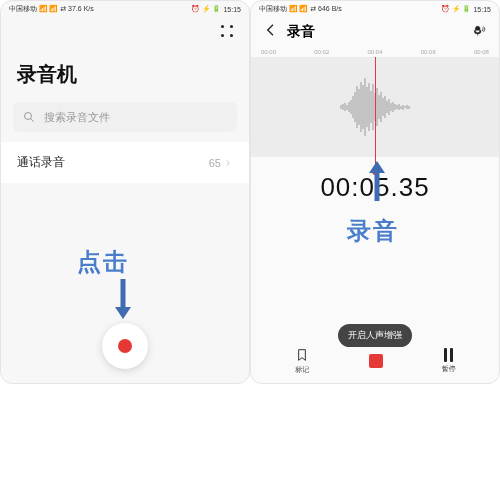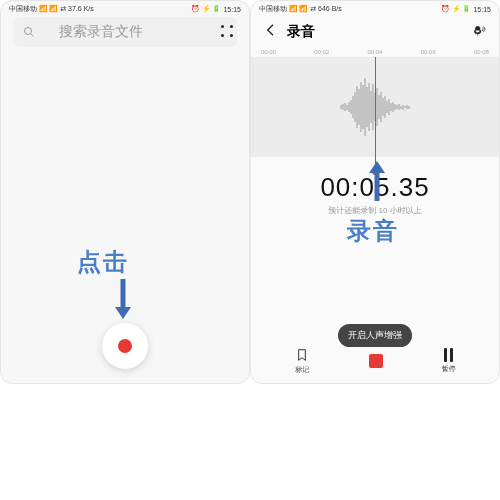--- a/index.html
+++ b/index.html
@@ -9,21 +9,21 @@
 .pane+.pane{margin-left:0}
 
 
 .status{height:16px;padding:2px 8px;display:flex;justify-content:space-between;align-items:center;font-size:7px;color:#333}
 .status .r{display:flex;gap:2px;align-items:center}
 
 
 .menu-dots{position:absolute;top:24px;right:14px;width:14px;height:14px;display:grid;grid-template-columns:1fr 1fr;gap:3px}
 .menu-dots span{width:3px;height:3px;background:#222;border-radius:50%}
 .title{font-size:20px;font-weight:600;color:#111;padding:44px 16px 14px}
-.search{margin:0 12px;height:30px;background:#f0f0f0;border-radius:6px;display:flex;align-items:center;padding:0 10px;color:#999;font-size:14px;gap:24px}
+.search{margin:0 12px;height:30px;background:#f0f0f0;border-radius:6px;display:flex;align-items:center;padding:0 10px;color:#999;font-size:11px;gap:9px}
 .search svg{width:12px;height:12px;stroke:#999;fill:none;stroke-width:2}
 .spacer1{height:10px}
 .row{margin:0;padding:12px 16px;background:#fff;display:flex;align-items:center;justify-content:space-between;font-size:12px;color:#222}
 .row .rr{display:flex;align-items:center;gap:2px;color:#aaa;font-size:11px}
 .row .rr svg{width:10px;height:10px;stroke:#bbb;fill:none;stroke-width:2}
 .annot{position:absolute;font-size:24px;font-weight:700;color:#4a7ec9;text-shadow:0 0 2px #fff,0 0 2px #fff;letter-spacing:2px}
 .arrow-down{position:absolute;color:#3f6bb3}
 .rec-btn{position:absolute;bottom:14px;left:50%;transform:translateX(-50%);width:46px;height:46px;background:#fff;border-radius:50%;box-shadow:0 2px 8px rgba(0,0,0,0.15);display:flex;align-items:center;justify-content:center}
 .rec-btn .dot{width:14px;height:14px;background:#e53935;border-radius:50%}
 
@@ -65,28 +65,38 @@
           <span>⏰ ⚡ 🔋</span> 
           <span>15:15</span>
         </span>
     </div>
     <div class="menu-dots">
         <span></span>
         <span></span>
         <span></span>
         <span></span>
       </div>
+    <div class="title">录音机</div>
     <div class="search">
       <svg viewBox="0 0 24 24">
           <circle cx="10" cy="10" r="7"></circle>
           <line x1="15" y1="15" x2="21" y2="21"></line>
         </svg>
       <span>搜索录音文件</span>
     </div>
     <div class="spacer1"></div>
+    <div class="row">
+      <span>通话录音</span>
+      <span class="rr">
+        <span>65</span>
+        <svg viewBox="0 0 24 24">
+            <polyline points="9 6 15 12 9 18"></polyline>
+          </svg>
+      </span>
+    </div>
 
     <div class="annot" style="left:76px;bottom:105px">点击</div>
     <svg class="arrsvg arrow-down" style="left:112px;bottom:62px" viewBox="0 0 20 44">
       <path d="M10 2 L10 34" stroke="#3f6bb3" stroke-width="5" fill="none"></path>
       <path d="M2 30 L10 42 L18 30 Z" fill="#3f6bb3"></path>
     </svg>
     <div class="rec-btn">
       <div class="dot"></div>
     </div>
   </div>
@@ -154,21 +164,20 @@
           <span style="height: 6px;"></span>
           <span style="height: 3px;"></span>
           <span style="height: 5px;"></span>
           <span style="height: 2px;"></span>
           <span style="height: 4px;"></span>
           <span style="height: 3px;"></span>
         </div>
       <div class="playhead"></div>
     </div>
     <div class="timer">00:05.35</div>
-    <div class="hint">预计还能录制 10 小时以上</div>
 
     <svg class="arrsvg arrow-up" style="left:116px;bottom:180px;transform:scaleY(-1)" viewBox="0 0 20 44">
       <path d="M10 2 L10 34" stroke="#3f6bb3" stroke-width="5" fill="none"></path>
       <path d="M2 30 L10 42 L18 30 Z" fill="#3f6bb3"></path>
     </svg>
     <div class="annot" style="left:96px;bottom:136px">录音</div>
 
     <div class="toast">开启人声增强</div>
     <div class="bottombar">
       <div class="bcol">

